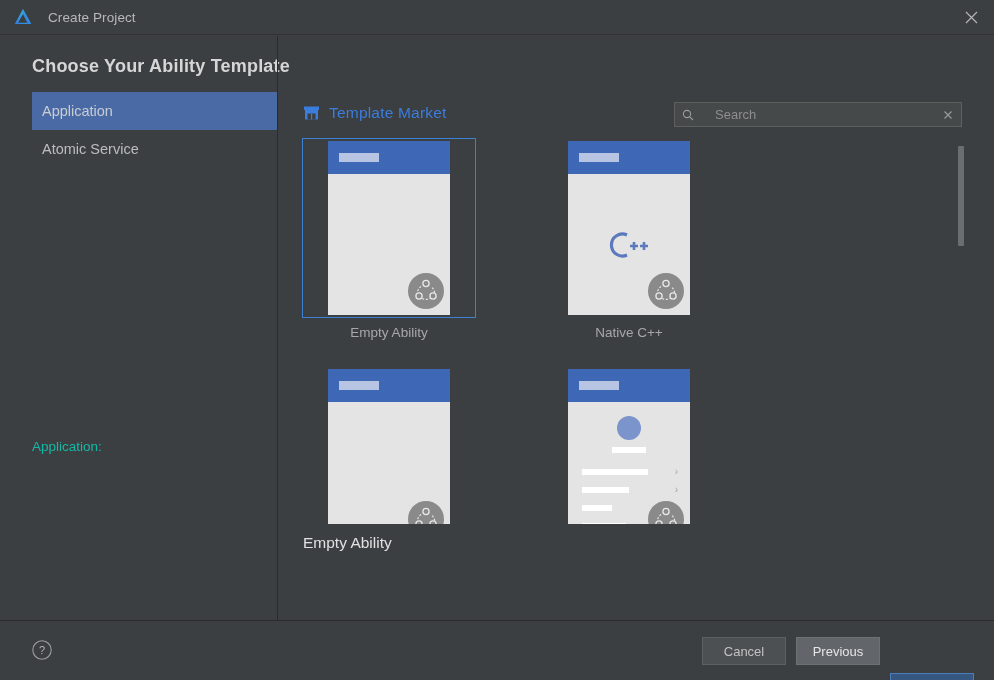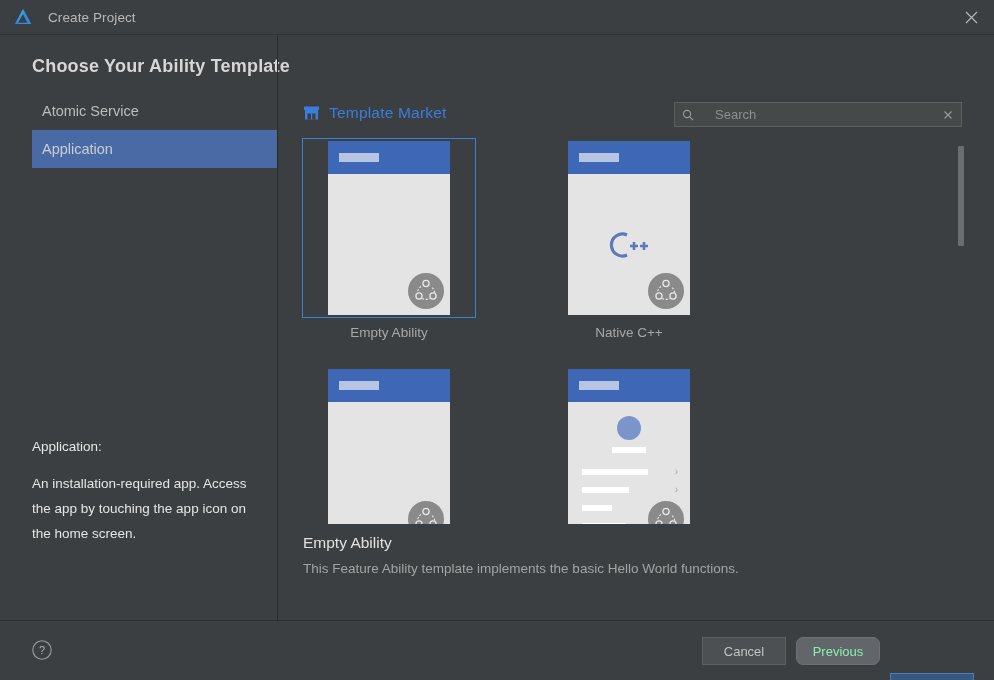--- a/index.html
+++ b/index.html
@@ -95,21 +95,21 @@
     background: #4a6aa5;
     color: #c9cdd2;
   }
 
   .sidebar-desc {
     position: absolute;
     left: 32px; top: 398px;
     width: 232px;
     font-size: 13.5px;
     line-height: 25px;
-    color: #e5e5e5;
+    color: #14b8a6;
   }
   .sidebar-desc .desc-title { margin-bottom: 12px; }
 
   
   .content {
     position: absolute;
     left: 278px; top: 36px;
     width: 716px; height: 584px;
   }
 
@@ -330,23 +330,22 @@
     align-items: center;
     justify-content: center;
     border: 1px solid #5e6060;
     background: #4c5052;
     color: #c2c2c2;
     cursor: pointer;
     user-select: none;
   }
   .btn.hover {
     background: #62666a;
-    color: #86efac;
+    color: #e5e5e5;
     border-color: #6e7173;
-    border-radius: 7px;
   }
   .btn.primary {
     background: #365880;
     border-color: #4c7ebb;
     color: #ffffff;
     margin-top: 36px;
   }
 </style>
 </head>
 <body>
@@ -370,31 +369,30 @@
       <svg width="13" height="13" viewBox="0 0 13 13">
         <path d="M1 1 L12 12 M12 1 L1 12" stroke="#b5b5b5" stroke-width="1.2" fill="none"></path>
       </svg>
     </div>
   </div>
 
   <div class="page-heading">Choose Your Ability Template</div>
 
   <div class="sidebar">
     <div class="nav-list">
+      <div class="nav-item selected">
+        <span>Application</span>
+      </div>
       <div class="nav-item">
         <span>Atomic Service</span>
       </div>
-      <div class="nav-item selected">
-        <span>Application</span>
-      </div>
     </div>
 
     <div class="sidebar-desc">
       <div class="desc-title">Application:</div>
-      <div>An installation-required app. Access the app by touching the app icon on the home screen.</div>
     </div>
   </div>
   <div class="sidebar-divider"></div>
 
   <div class="content">
 
     <div class="market-link">
       <svg class="market-icon" viewBox="0 0 17 16">
         <path d="M1 1.5 H16 V5 H1 Z" fill="#3b7ddd"></path>
         <path d="M2 5 H15 V14.5 H2 Z" fill="#3b7ddd"></path>
@@ -525,21 +523,20 @@
 
       </div>
     </div>
 
     <div class="scrollbar-track">
       <div class="scrollbar-thumb"></div>
     </div>
 
     <div class="sel-desc">
       <div class="sel-desc-title">Empty Ability</div>
-      <div class="sel-desc-body">This Feature Ability template implements the basic Hello World functions.</div>
     </div>
 
   </div>
 
   <div class="footer">
     <svg class="help-btn" viewBox="0 0 22 22">
       <circle cx="11" cy="11" r="9.2" stroke="#9a9c9d" stroke-width="1.1" fill="none"></circle>
       <text x="11" y="15.2" text-anchor="middle" font-family="Liberation Sans, sans-serif" font-size="11" fill="#b0b2b3">?</text>
     </svg>
     <div class="btn-row">

